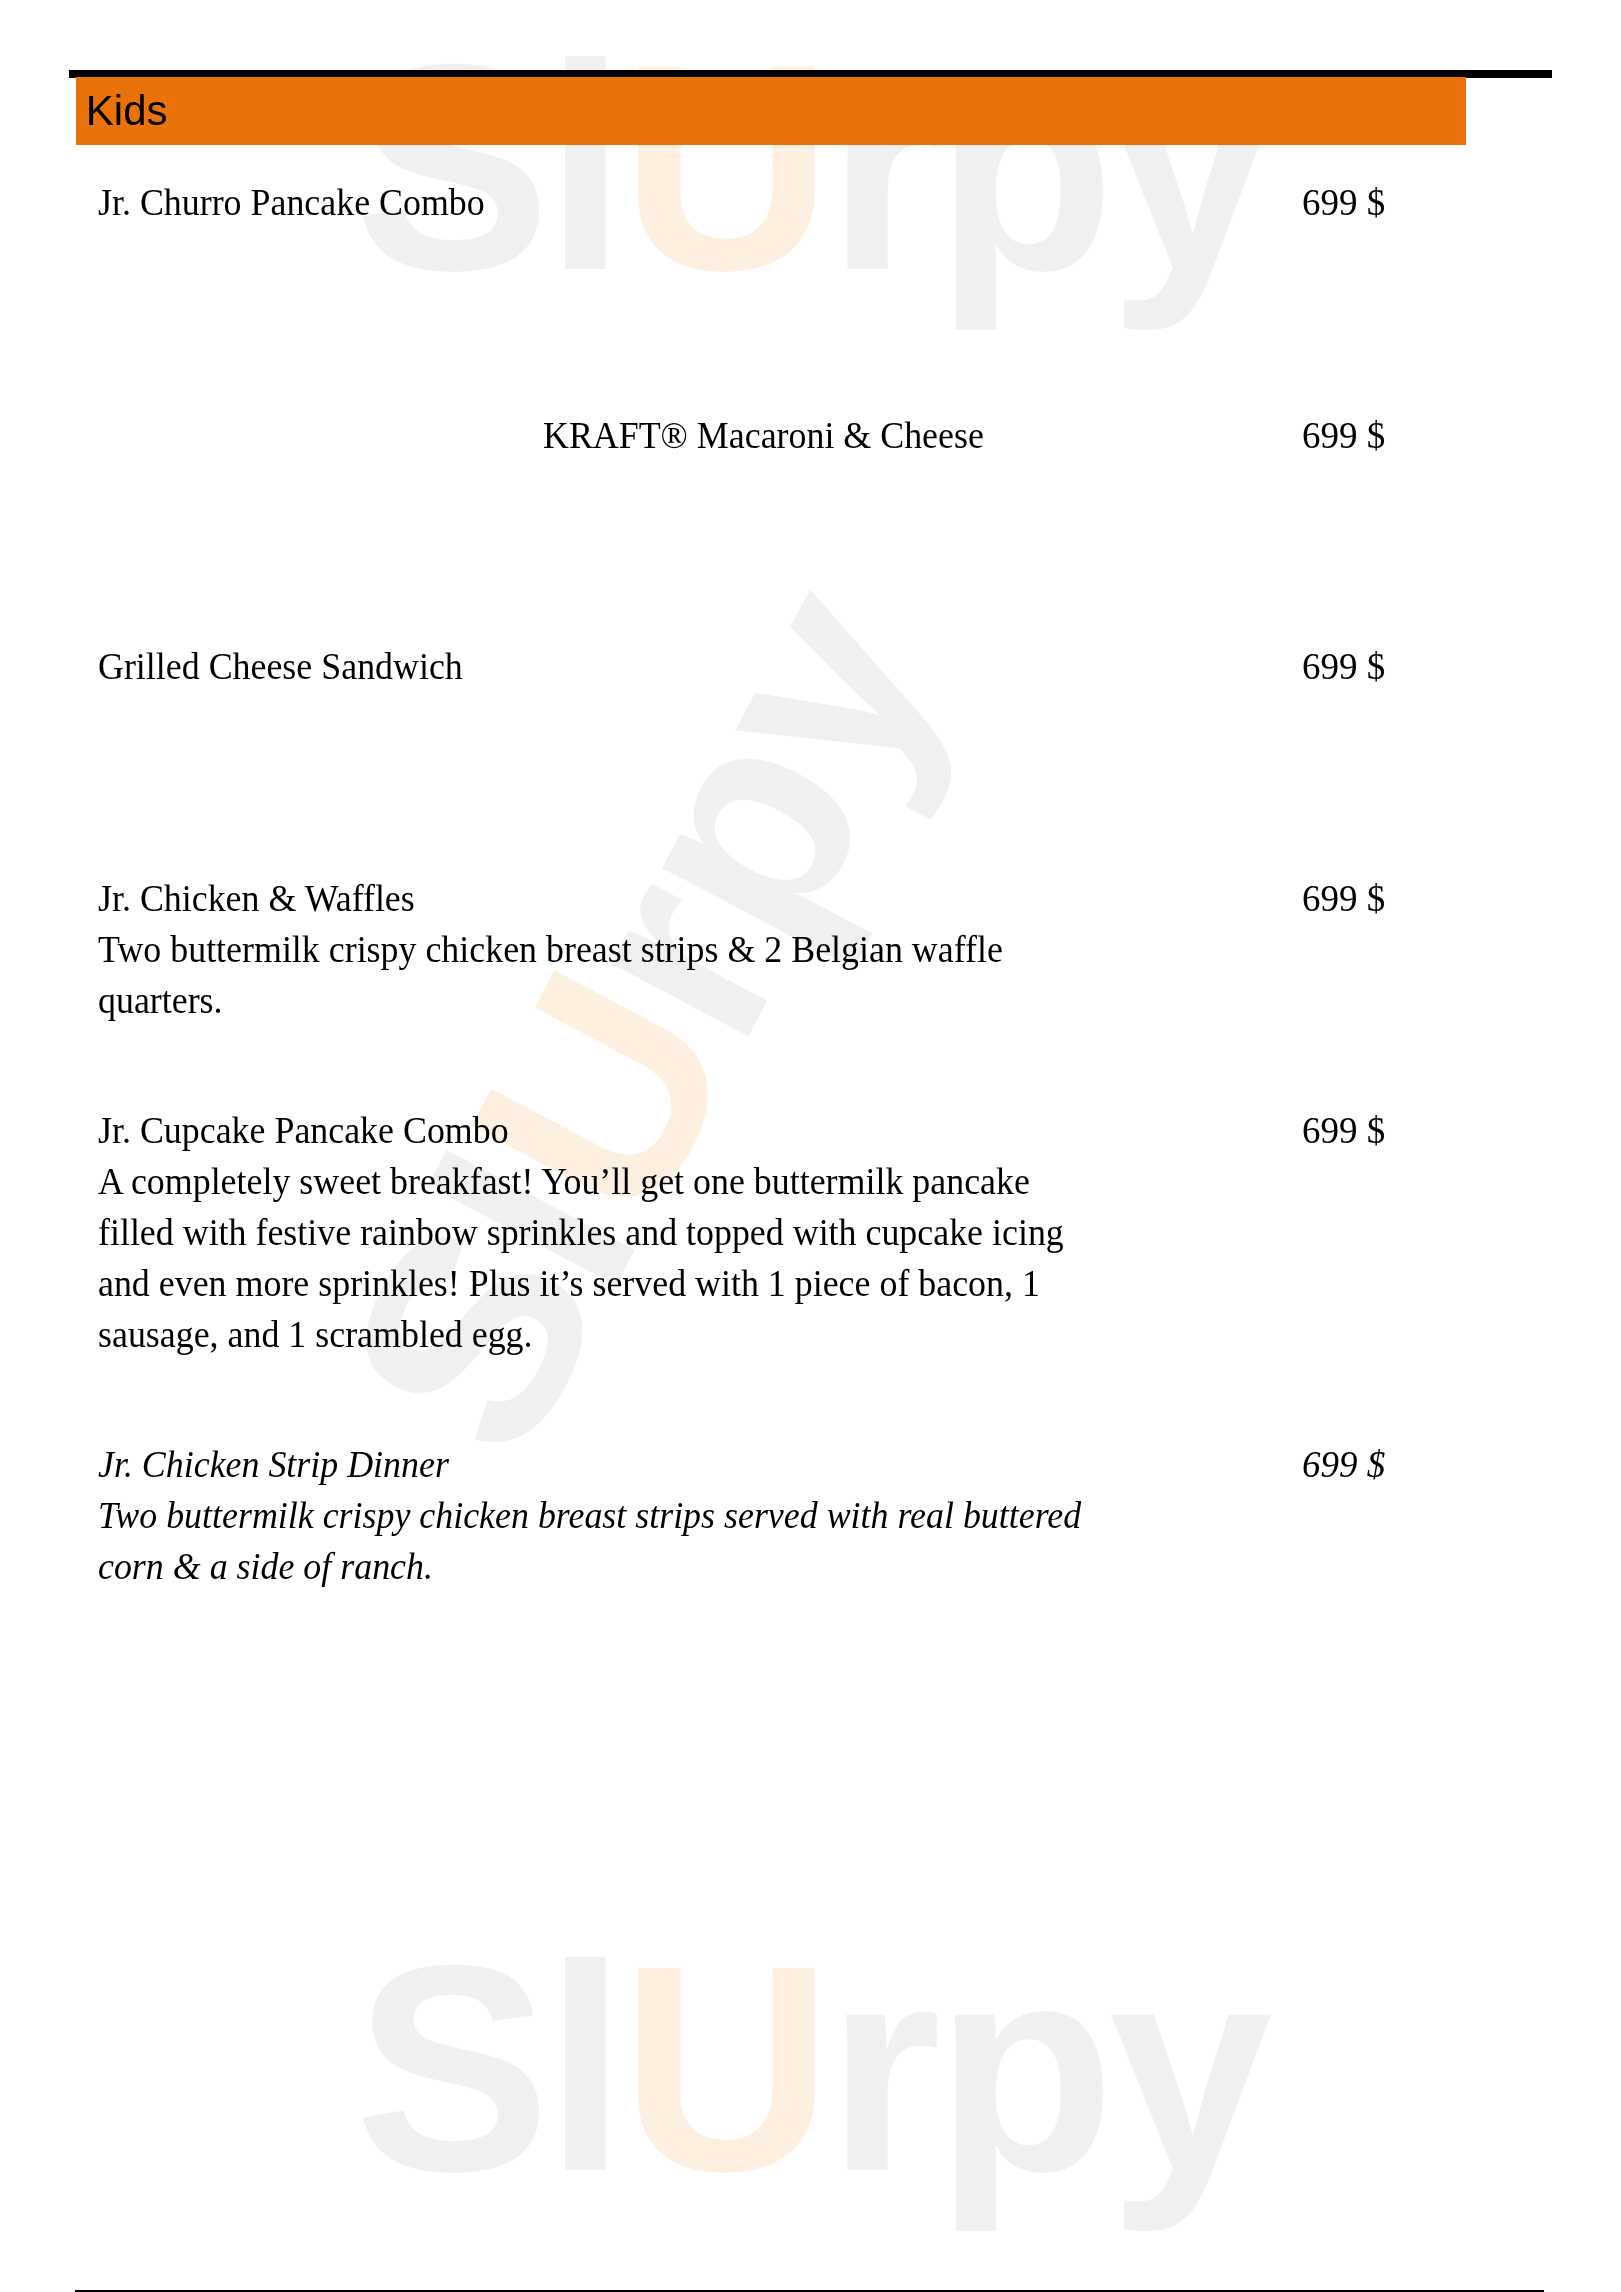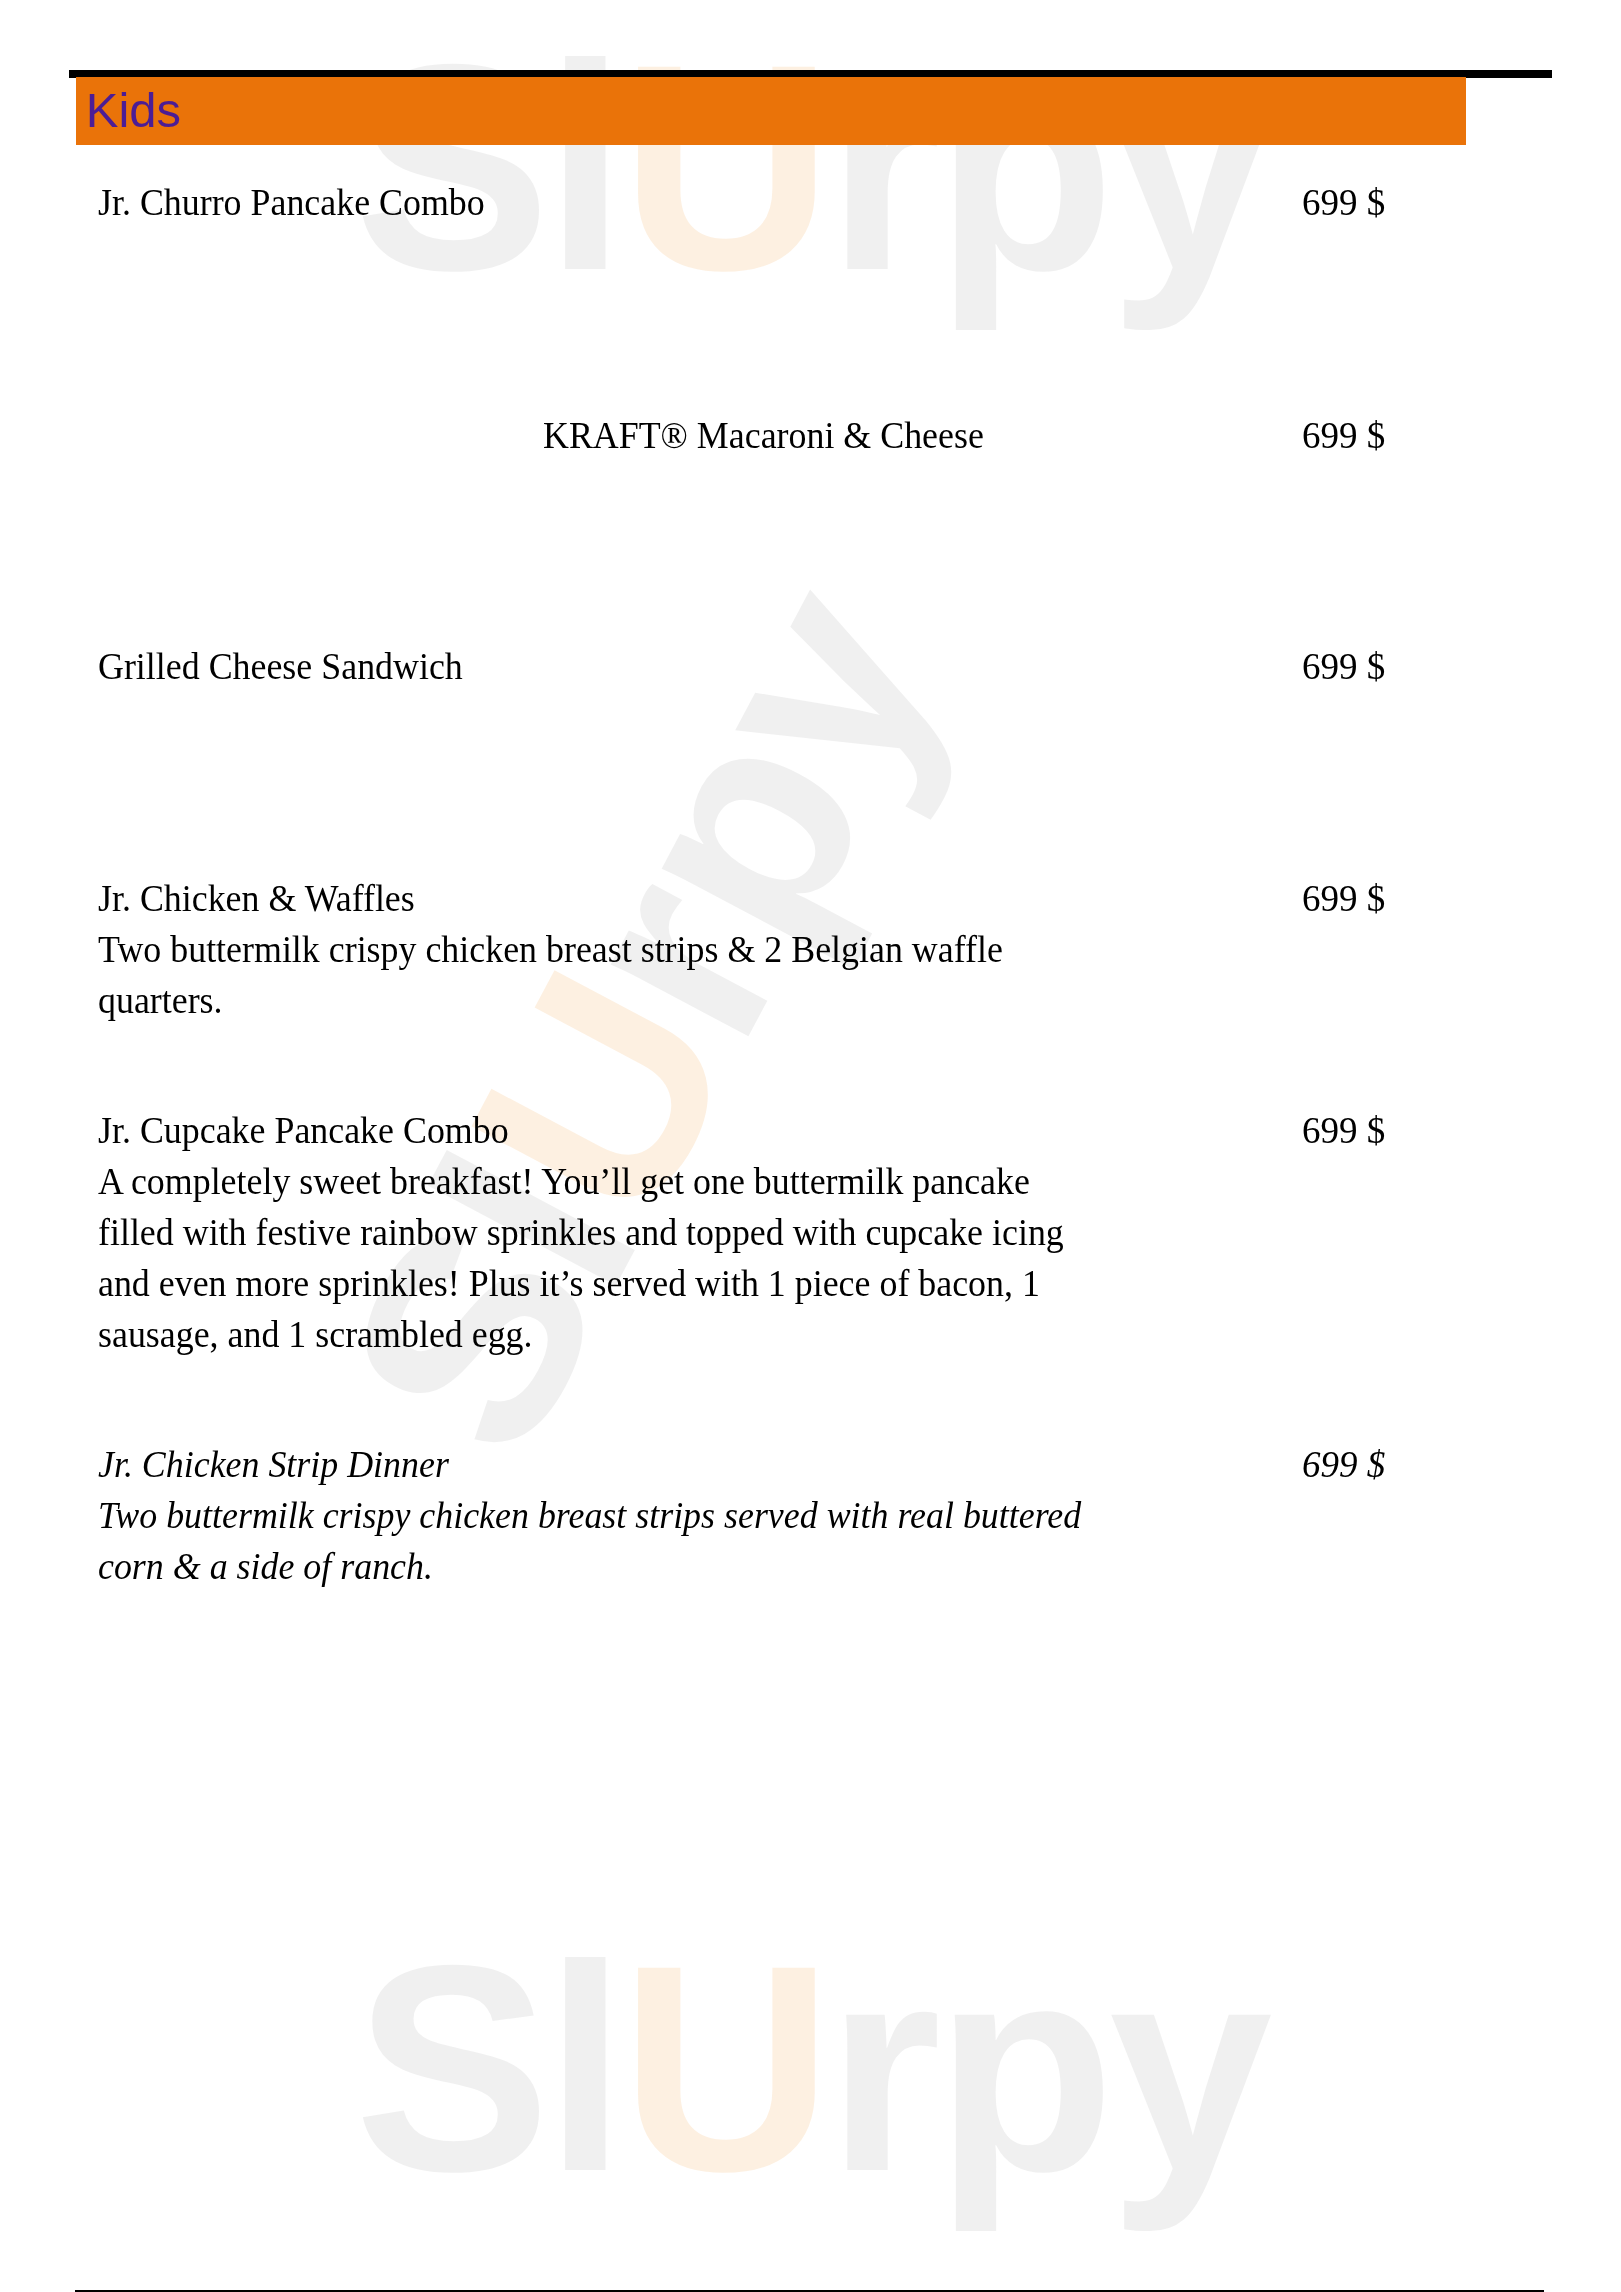--- a/index.html
+++ b/index.html
@@ -51,23 +51,23 @@
       width: 1390px;
       height: 68px;
       background: #ea7309;
       z-index: 1;
     }
     .section-title {
       position: absolute;
       left: 9.8px;
       top: 3.9px;
       font-family: "Liberation Sans", "DejaVu Sans", sans-serif;
-      font-size: 49px;
+      font-size: 42px;
       line-height: 59px;
-      color: #4c1d95;
+      color: #000000;
       text-align: center;
     }
     .menu-item {
       position: absolute;
       left: 86px;
       width: 1372px;
       z-index: 2;
       margin-left: 12px;
     }
     .item-name, .item-desc-line {

